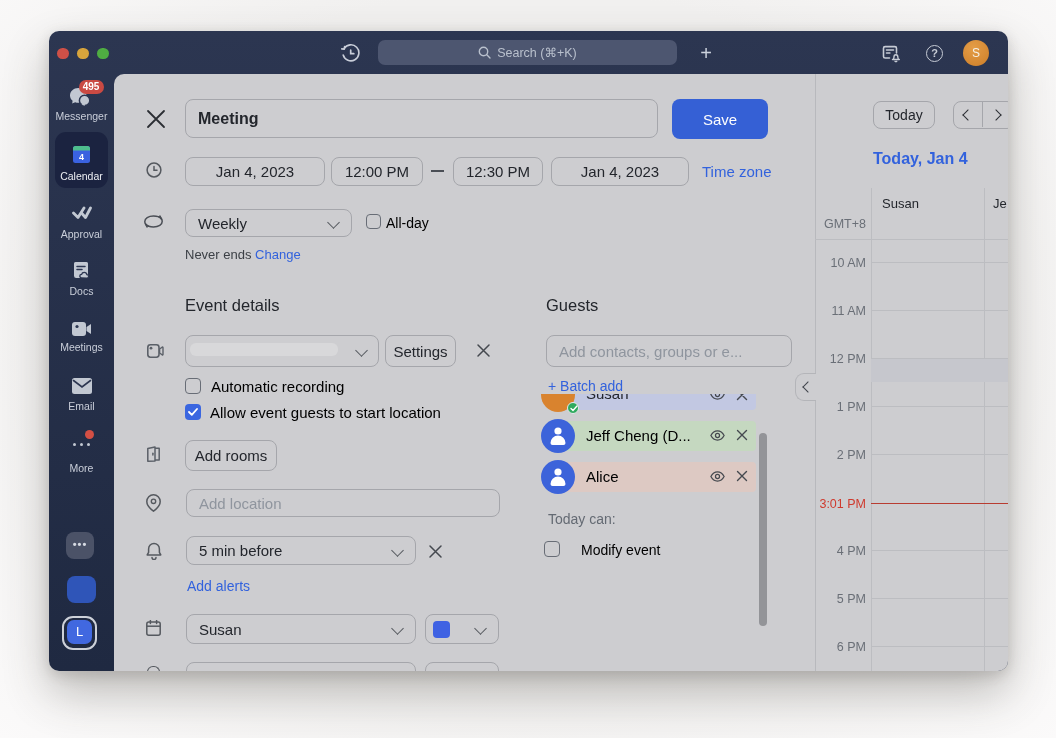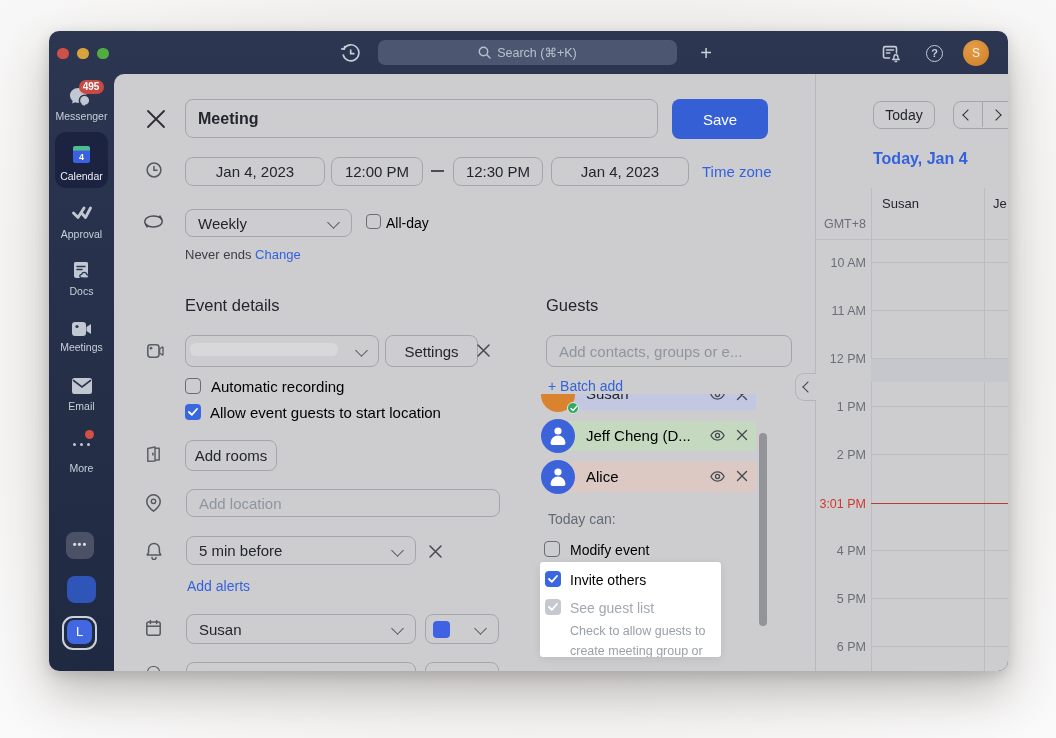--- a/index.html
+++ b/index.html
@@ -160,21 +160,21 @@
     <div class="abs" style="left:432px; top:222px; font-size:16.5px; font-weight:500;">Guests</div>
 
     <svg class="icon" style="left:33px; top:270px;" width="17" height="14" viewBox="0 0 17 14" fill="none">
       <rect x="0.8" y="0.8" width="11.2" height="12.4" rx="2.6" stroke="#5b6068" stroke-width="1.6"></rect>
       <circle cx="4" cy="4.2" r="1.4" fill="#5b6068"></circle>
       <path d="M12.6 5 l2.5 -1.8 q0.9 -0.6 0.9 0.6 v6.4 q0 1.2 -0.9 0.6 l-2.5 -1.8 z" stroke="#5b6068" stroke-width="1.4" stroke-linejoin="round"></path>
     </svg>
     <div class="inp" style="left:71px; top:261px; width:194px; height:32px;"></div>
     <div class="abs" style="left:76px; top:269px; width:148px; height:13px; background:#d8d8da; border-radius:6px;"></div>
     <div class="chev abs" style="left:243px; top:272px;"></div>
-    <div class="inp" style="left:271px; top:261px; width:93px; height:32px; justify-content:center;">Settings</div>
+    <div class="inp" style="left:271px; top:261px; width:71px; height:32px; justify-content:center;">Settings</div>
     <svg class="icon" style="left:362px; top:269px;" width="15" height="15" viewBox="0 0 15 15">
         <path d="M2 2 L13 13 M13 2 L2 13" stroke="#45494f" stroke-width="1.5" stroke-linecap="round"></path>
       </svg>
     <div class="cb" style="left:71px; top:304px;"></div>
     <div class="lbl14" style="left:97px; top:304px; font-size:15px;">Automatic recording</div>
     <div class="cbc" style="left:71px; top:330px;"></div>
     <svg class="icon" style="left:74px; top:334px;" width="10" height="8" viewBox="0 0 10 8">
         <path d="M1 4 L3.8 6.8 L9 1" stroke="#fff" stroke-width="1.8" fill="none" stroke-linecap="round" stroke-linejoin="round"></path>
       </svg>
     <div class="lbl14" style="left:96px; top:330px; font-size:15px;">Allow event guests to start location</div>
@@ -266,35 +266,22 @@
         <circle cx="8.5" cy="6" r="2.3" stroke="#45494f" stroke-width="1.4"></circle>
       </svg>
     <svg class="abs" style="left:622px; top:396px;" width="12" height="12" viewBox="0 0 12 12">
         <path d="M1.5 1.5 L10.5 10.5 M10.5 1.5 L1.5 10.5" stroke="#45494f" stroke-width="1.4" stroke-linecap="round"></path>
       </svg>
 
     <div class="abs" style="left:645px; top:359px; width:8px; height:193px; background:#939498; border-radius:4px;"></div>
 
     <div class="abs" style="left:434px; top:437px; font-size:14px; color:#646a73;">Today can:</div>
     <div class="cb" style="left:430px; top:467px;"></div>
-    <div class="lbl14" style="left:456px; top:468px;">Modify event</div>
-
-    <div class="abs" style="left:426px; top:488px; width:181px; height:95px; background:#fff; border-radius:3px; box-shadow:0 2px 8px rgba(0,0,0,.08); overflow:hidden;">
-      <div class="cbc" style="left:5px; top:9px;"></div>
-      <svg class="abs" style="left:8px; top:13px;" width="10" height="8" viewBox="0 0 10 8">
-          <path d="M1 4 L3.8 6.8 L9 1" stroke="#fff" stroke-width="1.8" fill="none" stroke-linecap="round" stroke-linejoin="round"></path>
-        </svg>
-      <div class="lbl14" style="left:30px; top:10px;">Invite others</div>
-      <div class="abs" style="left:5px; top:37px; width:16px; height:16px; background:#c5c9cf; border-radius:4px;"></div>
-      <svg class="abs" style="left:8px; top:41px;" width="10" height="8" viewBox="0 0 10 8">
-          <path d="M1 4 L3.8 6.8 L9 1" stroke="#fff" stroke-width="1.8" fill="none" stroke-linecap="round" stroke-linejoin="round"></path>
-        </svg>
-      <div class="lbl14" style="left:30px; top:38px; color:#a2a8b0;">See guest list</div>
-      <div class="abs" style="left:30px; top:60px; font-size:12.5px; line-height:19.5px; color:#9aa0a8; white-space:nowrap;">Check to allow guests to<br>create meeting group or</div>
-    </div>
+    <div class="lbl14" style="left:467px; top:468px;">Modify event</div>
+
 
     <div class="divline"></div>
     <div class="abs" style="left:681px; top:299px; width:21px; height:28px; background:#cdcdd0; border:1px solid #b4b5b9; border-right:none; border-radius:9px 0 0 9px; z-index:3; display:flex; align-items:center; justify-content:center;">
       <div style="width:8px; height:8px; border-left:1.6px solid #3f434a; border-bottom:1.6px solid #3f434a; transform:rotate(45deg); margin-left:3px;"></div>
     </div>
 
     <div class="inp" style="left:759px; top:26.5px; width:62px; height:28px; justify-content:center; font-size:14px;">Today</div>
     <div class="inp" style="left:839px; top:26.5px; width:62px; height:28px;"></div>
     <div class="vline" style="left:868px; top:28px; height:25px; background:#a5a6ab;"></div>
     <div class="abs" style="left:850px; top:36.5px; width:8px; height:8px; border-left:1.6px solid #2b2e33; border-bottom:1.6px solid #2b2e33; transform:rotate(45deg);"></div>

